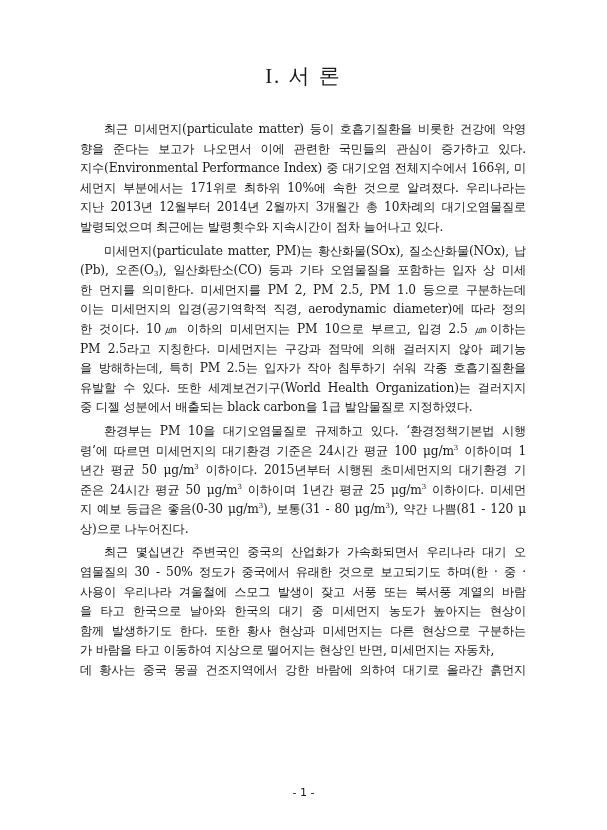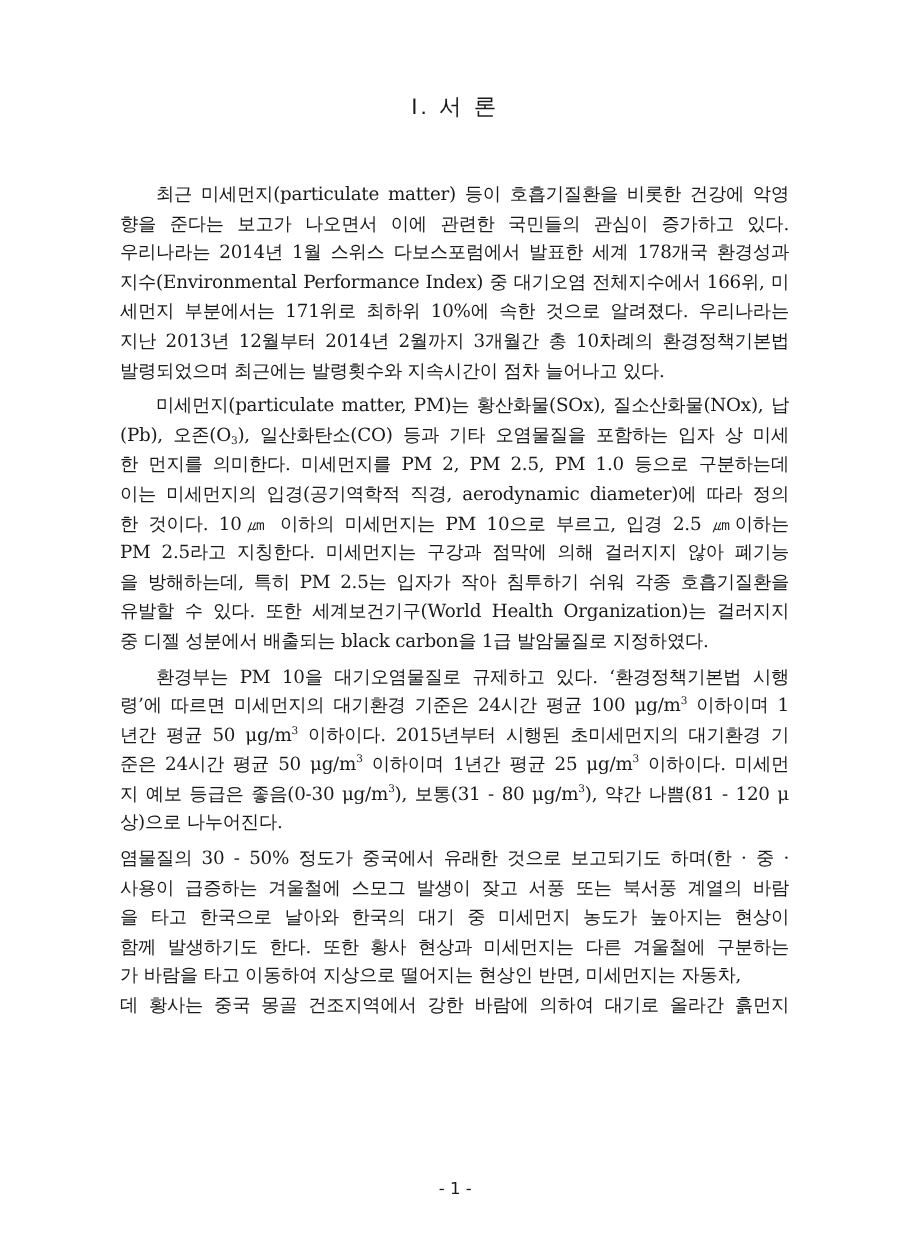--- a/index.html
+++ b/index.html
@@ -1,19 +1,19 @@
 <!DOCTYPE html>
 <html><head>
 <meta charset="utf-8">
 <style>
   html, body { margin: 0; padding: 0; background: #ffffff; }
   body { width: 607px; height: 830px; position: relative; overflow: hidden;
          font-family: "DejaVu Serif", "Liberation Serif", serif; color: #1a1a1a; }
   .title { position: absolute; top: 62px; left: 0; width: 607px; text-align: center;
-           font-size: 15px; letter-spacing: 2px; font-family: Liberation Sans, sans-serif; }
+           font-size: 21px; letter-spacing: 2px; font-family: Liberation Serif, serif; }
   .body-text { position: absolute; left: 80px; top: 120px; width: 446px; }
   .para { font-size: 12.2px; line-height: 19.6px; text-align: justify; text-align-last: justify;
           margin: 0 0 4px 0; text-indent: 0; }
   .line { display: block; white-space: nowrap; text-align: justify; text-align-last: justify;
           height: 19.6px; overflow: hidden; letter-spacing: -0.15px; }
   .line.last { text-align-last: left; }
   .line.indent { padding-left: 24px; }
   sup { font-size: 7px; vertical-align: 5px; line-height: 0; }
   sub { font-size: 7px; vertical-align: -2px; line-height: 0; }
   .page-num { position: absolute; top: 786px; left: 0; width: 607px; text-align: center;
@@ -21,24 +21,23 @@
 </style>
 </head>
 <body>
 
 <div class="title">I. 서 론</div>
 
 <div class="body-text" id="body-text">
     <div class="para">
       <span class="line indent">최근 미세먼지(particulate matter) 등이 호흡기질환을 비롯한 건강에 악영</span>
       <span class="line">향을 준다는 보고가 나오면서 이에 관련한 국민들의 관심이 증가하고 있다.</span>
-      <span class="line">우리나라는 2014년 1월 스위스 다보스포럼에서 발표한 세계 178개국 환경성과</span>
       <span class="line">지수(Environmental Performance Index) 중 대기오염 전체지수에서 166위, 미</span>
       <span class="line">세먼지 부분에서는 171위로 최하위 10%에 속한 것으로 알려졌다. 우리나라는</span>
-      <span class="line">지난 2013년 12월부터 2014년 2월까지 3개월간 총 10차례의 환경정책기본법</span>
+      <span class="line">지난 2013년 12월부터 2014년 2월까지 3개월간 총 10차례의 대기오염물질로</span>
       <span class="line last">발령되었으며 최근에는 발령횟수와 지속시간이 점차 늘어나고 있다.</span>
     </div>
     <div class="para">
       <span class="line indent">미세먼지(particulate matter, PM)는 황산화물(SOx), 질소산화물(NOx), 납</span>
       <span class="line">(Pb), 오존(O<sub>3</sub>), 일산화탄소(CO) 등과 기타 오염물질을 포함하는 입자 상 미세</span>
       <span class="line">한 먼지를 의미한다. 미세먼지를 PM 2, PM 2.5, PM 1.0 등으로 구분하는데</span>
       <span class="line">이는 미세먼지의 입경(공기역학적 직경, aerodynamic diameter)에 따라 정의</span>
       <span class="line">한 것이다. 10㎛ 이하의 미세먼지는 PM 10으로 부르고, 입경 2.5 ㎛이하는</span>
       <span class="line">PM 2.5라고 지칭한다. 미세먼지는 구강과 점막에 의해 걸러지지 않아 폐기능</span>
       <span class="line">을 방해하는데, 특히 PM 2.5는 입자가 작아 침투하기 쉬워 각종 호흡기질환을</span>
@@ -47,22 +46,23 @@
     </div>
     <div class="para">
       <span class="line indent">환경부는 PM 10을 대기오염물질로 규제하고 있다. ‘환경정책기본법 시행</span>
       <span class="line">령’에 따르면 미세먼지의 대기환경 기준은 24시간 평균 100 μg/m<sup>3</sup> 이하이며 1</span>
       <span class="line">년간 평균 50 μg/m<sup>3</sup> 이하이다. 2015년부터 시행된 초미세먼지의 대기환경 기</span>
       <span class="line">준은 24시간 평균 50 μg/m<sup>3</sup> 이하이며 1년간 평균 25 μg/m<sup>3</sup> 이하이다. 미세먼</span>
       <span class="line">지 예보 등급은 좋음(0-30 μg/m<sup>3</sup>), 보통(31 - 80 μg/m<sup>3</sup>), 약간 나쁨(81 - 120 μ</span>
       <span class="line last">상)으로 나누어진다.</span>
     </div>
     <div class="para">
+      <span class="line indent">최근 몇십년간 주변국인 중국의 산업화가 가속화되면서 우리나라 대기 오</span>
       <span class="line">염물질의 30 - 50% 정도가 중국에서 유래한 것으로 보고되기도 하며(한 · 중 ·</span>
-      <span class="line">사용이 급증하는 겨울철에 스모그 발생이 잦고 서풍 또는 북서풍 계열의 바람</span>
+      <span class="line">사용이 우리나라 겨울철에 스모그 발생이 잦고 서풍 또는 북서풍 계열의 바람</span>
       <span class="line">을 타고 한국으로 날아와 한국의 대기 중 미세먼지 농도가 높아지는 현상이</span>
-      <span class="line">함께 발생하기도 한다. 또한 황사 현상과 미세먼지는 다른 겨울철에 구분하는</span>
+      <span class="line">함께 발생하기도 한다. 또한 황사 현상과 미세먼지는 다른 현상으로 구분하는</span>
       <span class="line last">가 바람을 타고 이동하여 지상으로 떨어지는 현상인 반면, 미세먼지는 자동차,</span>
       <span class="line">데 황사는 중국 몽골 건조지역에서 강한 바람에 의하여 대기로 올라간 흙먼지</span>
     </div>
   </div>
 
 <div class="page-num">- 1 -</div>
 
 </body></html>

